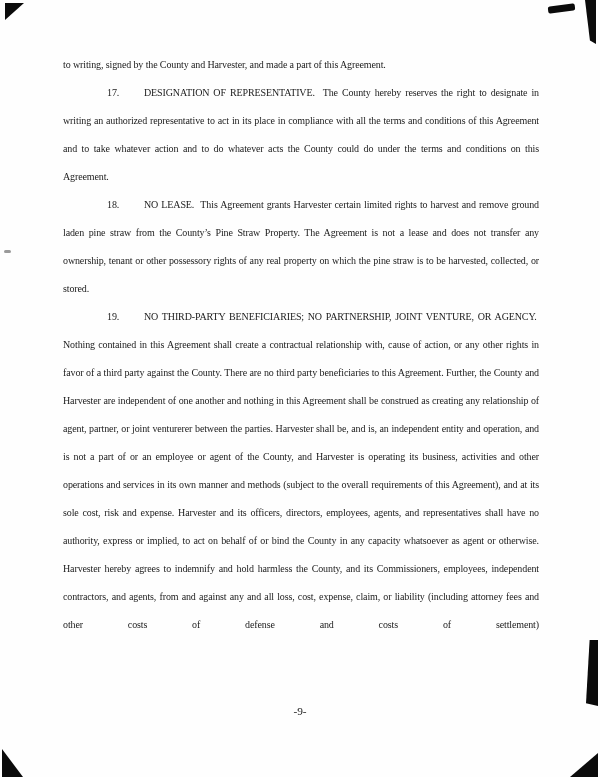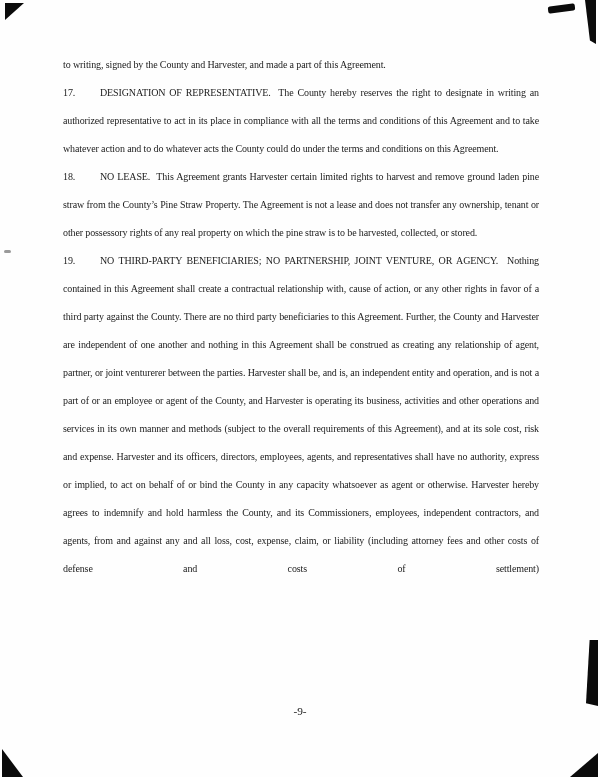--- a/index.html
+++ b/index.html
@@ -16,21 +16,21 @@
     position: absolute;
     left: 63px;
     top: 51px;
     width: 476px;
     font-size: 10px;
     line-height: 28px;
     letter-spacing: -0.12px;
     text-align: justify;
   }
   p.para { margin: 0; padding: 0; }
-  .sec-num { display: inline-block; width: 37px; }
+  .sec-num { display: inline-block; width: 37px; margin-left: 44px; }
   .heading { text-underline-offset: 2px; }
   .justify-last { text-align-last: justify; }
   .footer {
     position: absolute;
     left: 0; right: 0;
     top: 697px;
     text-align: center;
     font-size: 11.3px;
     line-height: 28px;
     color: #222;

